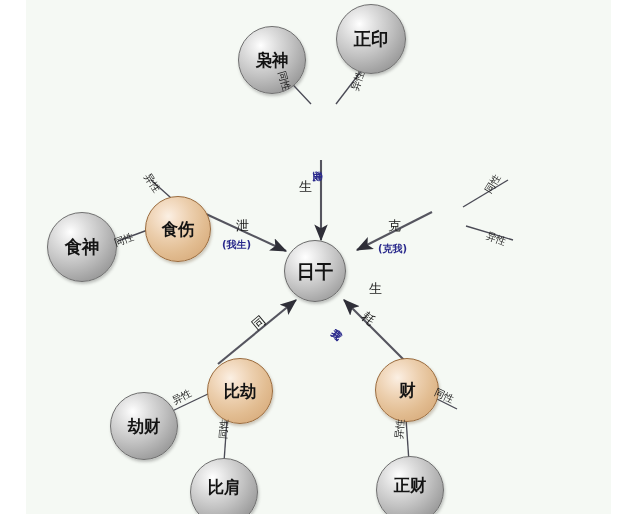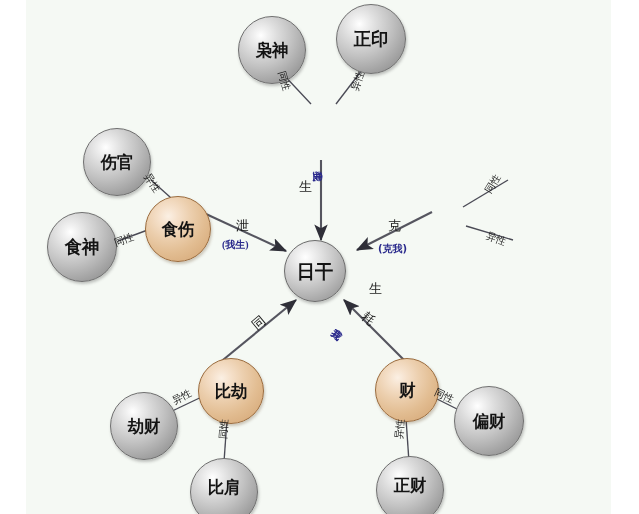--- a/index.html
+++ b/index.html
@@ -134,57 +134,51 @@
   <div class="node center" style="left:284px; top:240px; width:62px; height:62px;">
     <span class="lbl" style="font-size:19px;">日干</span>
   </div>
 
 
 
   <div class="node orange" style="left:375px; top:358px; width:64px; height:64px;">
     <span class="lbl" style="font-size:17px;">财</span>
   </div>
 
-  <div class="node orange" style="left:198px; top:358px; width:66px; height:66px;text-align:right;">
+  <div class="node orange" style="left:207px; top:358px; width:66px; height:66px;text-align:right;">
     <span class="lbl" style="font-size:17px;">比劫</span>
   </div>
 
   <div class="node orange" style="left:145px; top:196px; width:66px; height:66px;">
     <span class="lbl" style="font-size:17px;">食伤</span>
   </div>
 
-  <div class="node gray" style="left:238px; top:16px; width:68px; height:68px;text-align:center;">
+  <div class="node gray" style="left:238px; top:26px; width:68px; height:68px;text-align:center;">
     <span class="lbl" style="font-size:17px;">枭神</span>
   </div>
 
   <div class="node gray" style="left:336px; top:4px; width:70px; height:70px;">
     <span class="lbl" style="font-size:18px;">正印</span>
   </div>
 
 
 
-  <div class="node gray" style="left:454px; top:386px; width:70px; height:70px;">
-    <span class="lbl" style="font-size:17px;">偏财</span>
-  </div>
 
   <div class="node gray" style="left:376px; top:456px; width:68px; height:68px;">
     <span class="lbl" style="font-size:17px; position:relative; top:-5px;">正财</span>
   </div>
 
   <div class="node gray" style="left:110px; top:392px; width:68px; height:68px;">
     <span class="lbl" style="font-size:17px;">劫财</span>
   </div>
 
   <div class="node gray" style="left:190px; top:458px; width:68px; height:68px;">
     <span class="lbl" style="font-size:17px; position:relative; top:-5px;">比肩</span>
   </div>
 
-  <div class="node gray" style="left:83px; top:128px; width:68px; height:68px;">
-    <span class="lbl" style="font-size:17px;">伤官</span>
-  </div>
 
   <div class="node gray" style="left:47px; top:212px; width:70px; height:70px;">
     <span class="lbl" style="font-size:18px;">食神</span>
   </div>
 
   <div class="elabel small" style="left:274px; top:76px; transform:rotate(74deg);">同性</div>
 
   <div class="elabel small" style="left:348px; top:76px; transform:rotate(-70deg);">异性</div>
 
   <div class="elabel small" style="left:483px; top:179px; transform:rotate(-58deg);">同性</div>
@@ -203,21 +197,21 @@
 
   <div class="elabel small" style="left:114px; top:235px; transform:rotate(-20deg);">同性</div>
 
   <div class="elabel mid" style="left:299px; top:180px;">生</div>
   <div class="elabel small blue" style="left:326px; top:176px; transform:rotate(90deg); writing-mode:vertical-rl;">生我</div>
 
   <div class="elabel mid" style="left:388px; top:219px;">克</div>
   <div class="elabel small blue" style="left:378px; top:244px;text-align:right;">(<span>克我</span>)</div>
 
   <div class="elabel mid" style="left:236px; top:219px;">泄</div>
-  <div class="elabel small blue" style="left:222px; top:240px;font-family:Liberation Serif, serif;">(<span>我生</span>)</div>
+  <div class="elabel small blue" style="left:222px; top:240px;">(<span>我生</span>)</div>
 
   <div class="elabel mid" style="left:252px; top:316px; transform:rotate(-40deg);">同</div>
 
   <div class="elabel mid" style="left:362px; top:312px; transform:rotate(40deg);">耗</div>
   <div class="elabel small blue" style="left:340px; top:324px; transform:rotate(40deg); writing-mode:vertical-rl;">我克</div>
 
   <div class="elabel mid" style="left:369px; top:282px;">生</div>
 </div>
 
 </body></html>

